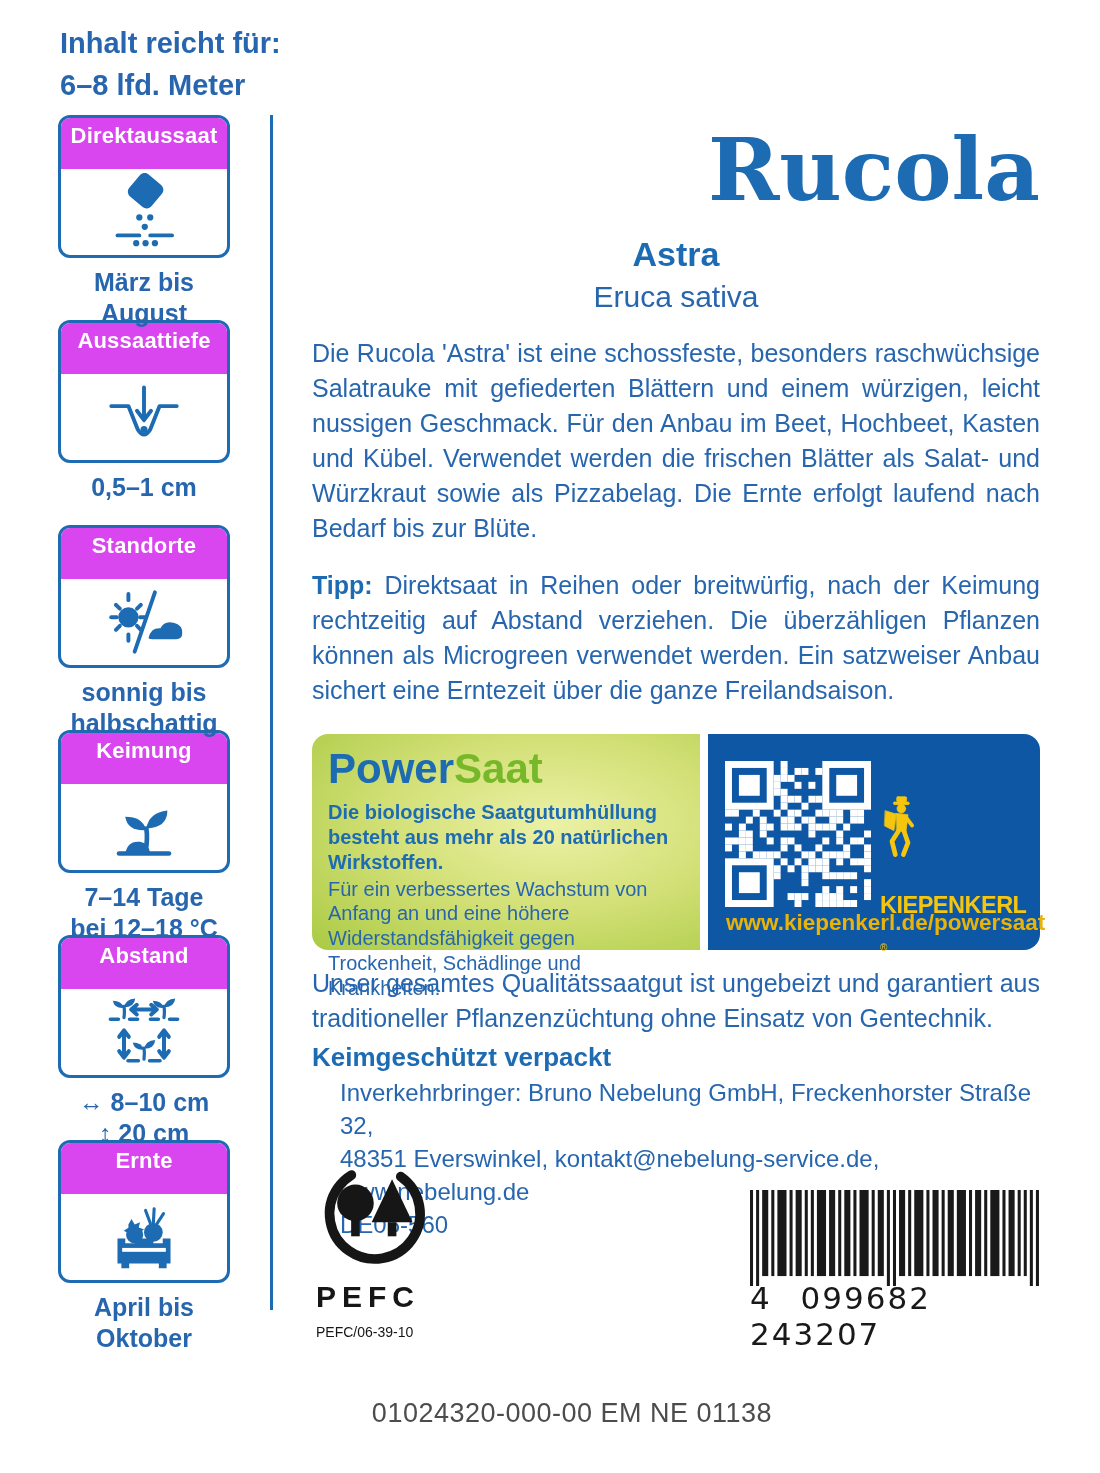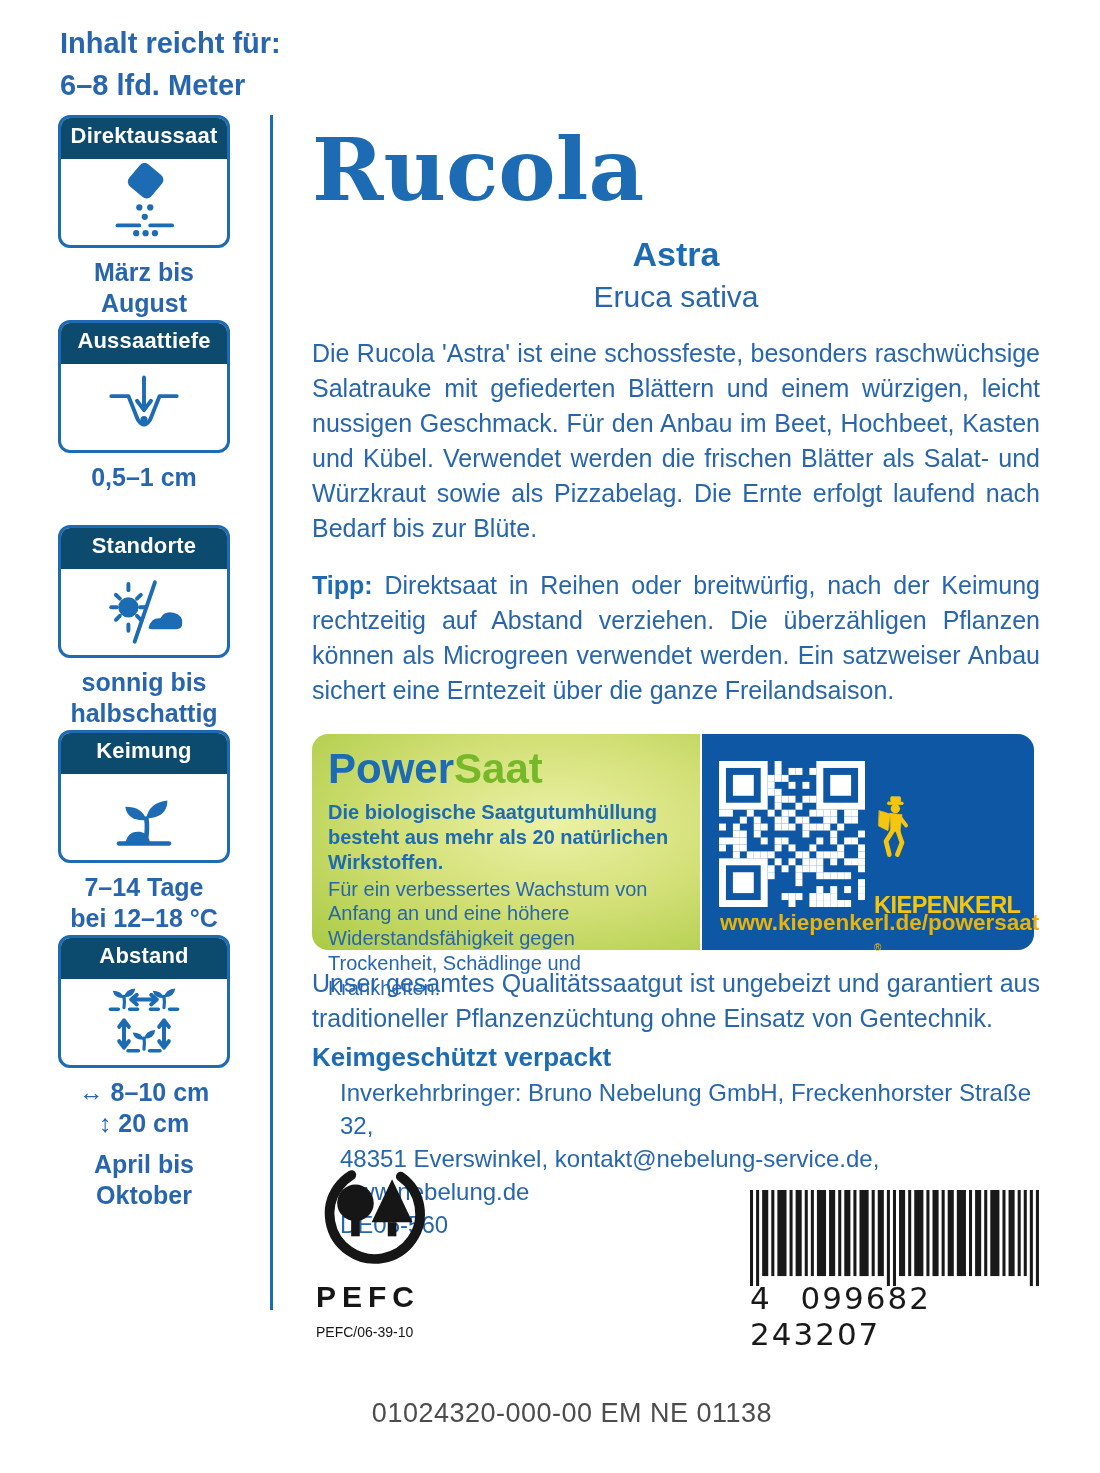--- a/index.html
+++ b/index.html
@@ -10,37 +10,37 @@
   }
   
   .top-note { position:absolute; left:60px; top:22px; font-size:29px; font-weight:600;
               line-height:1.45; color:#2766ae; white-space:pre-line; }
   
   .vdivider { position:absolute; left:270px; top:115px; width:3px; height:1195px; background:#1d6bb2; }
   
   .sidebar { position:absolute; left:58px; top:115px; width:172px; }
   .side-item { height:205px; }
   .info-box { border:3px solid #1d6bb2; border-radius:12px; overflow:hidden; background:#fff; }
-  .info-box-header { background:#0c4a6e; color:#fff; font-weight:bold; font-size:22px;
-                     text-align:center; padding:5px 0 10px; letter-spacing:.2px; }
+  .info-box-header { background:#d946ef; color:#fff; font-weight:bold; font-size:22px;
+                     text-align:center; padding:5px 0 20px; letter-spacing:.2px; }
   .info-box-icon { height:86px; display:flex; align-items:center; justify-content:center; }
   .info-caption { text-align:center; color:#2766ae; font-size:25px; font-weight:600;
                   margin-top:9px; line-height:1.22; white-space:pre-line; }
   
   .main { position:absolute; left:312px; top:115px; width:728px; }
   .title { font-family:"DejaVu Serif", serif; font-weight:bold; font-size:86px; line-height:1.05;
-           color:#1d6bb2; text-align:left; margin-top:10px; }
+           color:#1d6bb2; text-align:right; margin-top:10px; }
   .variety { text-align:center; font-size:34px; font-weight:bold; margin-top:20px; color:#1d6bb2; }
   .botanical { text-align:center; font-size:30px; margin-top:6px; color:#2766ae; }
   .para { font-size:25px; line-height:35px; text-align:justify; color:#2766ae; }
   .desc { margin-top:22px; }
   .tip { margin-top:22px; }
   .tip b { color:#1d6bb2; }
   
-  .ps-wrap { margin-top:26px; display:flex; gap:2px; height:216px; }
+  .ps-wrap { margin-top:26px; display:flex; gap:8px; height:216px; }
   .ps-green { width:388px; border-radius:16px 0 0 16px; padding:12px 16px 12px 16px;
               background:radial-gradient(ellipse at 62% 42%, #ecf1a6 0%, #d3e077 48%, #a9ca43 100%);
               display:flex; flex-direction:column; }
   .ps-title { font-size:42px; font-weight:bold; line-height:1; margin-top:2px; }
   .ps-title .p1 { color:#1d6bb2; } .ps-title .p2 { color:#76b82a; }
   .ps-bold { font-weight:bold; font-size:20px; line-height:1.24; color:#1d6bb2; margin-top:10px; }
   .ps-reg  { font-size:20px; line-height:1.24; color:#2766ae; margin-top:2px; }
   .ps-bottom { margin-top:auto; display:flex; justify-content:space-between; align-items:flex-end; }
   .ps-note { font-size:19px; line-height:1.3; color:#1d6bb2; white-space:pre-line; }
   .sf-logo { text-align:left; color:#20381f; line-height:1; }
@@ -188,20 +188,33 @@
               <path class="st" stroke-width="4.5" d="M30 86 H43 M57 86 H70"></path>
             </g>
           </svg>
         </div>
       </div>
       <div class="info-caption">↔ 8–10 cm
 ↕ 20 cm</div>
     </div>
 
     <div class="side-item">
+      <div class="info-box">
+        <div class="info-box-header">Ernte</div>
+        <div class="info-box-icon">
+          <svg width="78" height="78" viewBox="0 0 100 100">
+            <path class="st" stroke-width="4" d="M58 32 L52 16 M62 32 L63 14 M66 34 L75 20"></path>
+            <circle class="fl" cx="62" cy="44" r="12"></circle>
+            <path class="fl" d="M30 34 l4 -7 l4 7 l7 -3 l-2 7 l7 2 l-6 5 l-12 1 l-8 -4 l6 -4 z"></path>
+            <circle class="fl" cx="38" cy="47" r="11"></circle>
+            <path class="fl" d="M16 52 h10 v6 h12 v-6 h24 v6 h12 v-6 h10 v32 h-5 v6 h-10 v-6 h-38 v6 h-10 v-6 h-5 z"></path>
+            <rect x="22" y="64" width="56" height="5" fill="#ffffff"></rect>
+          </svg>
+        </div>
+      </div>
       <div class="info-caption">April bis
 Oktober</div>
     </div>
 
   </aside>
 
   <main class="main">
     <h1 class="title">Rucola</h1>
     <div class="variety">Astra</div>
     <div class="botanical">Eruca sativa</div>

